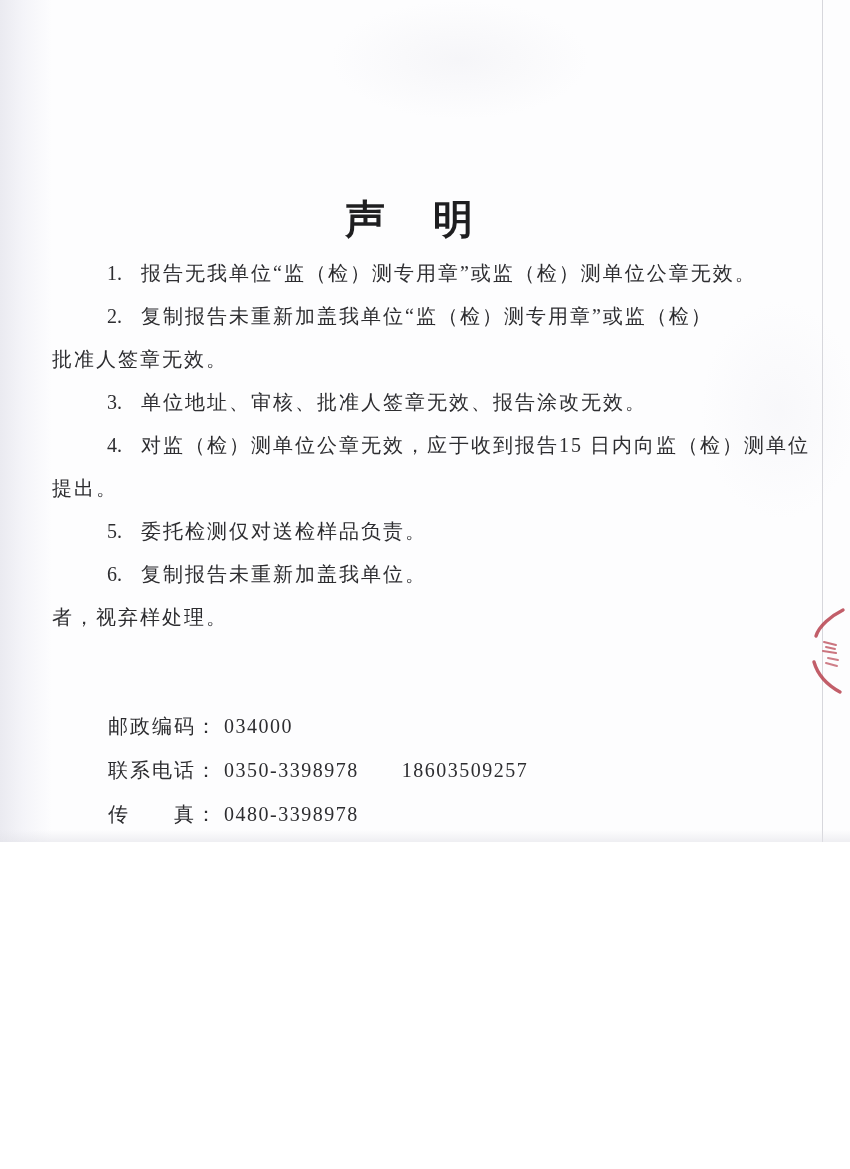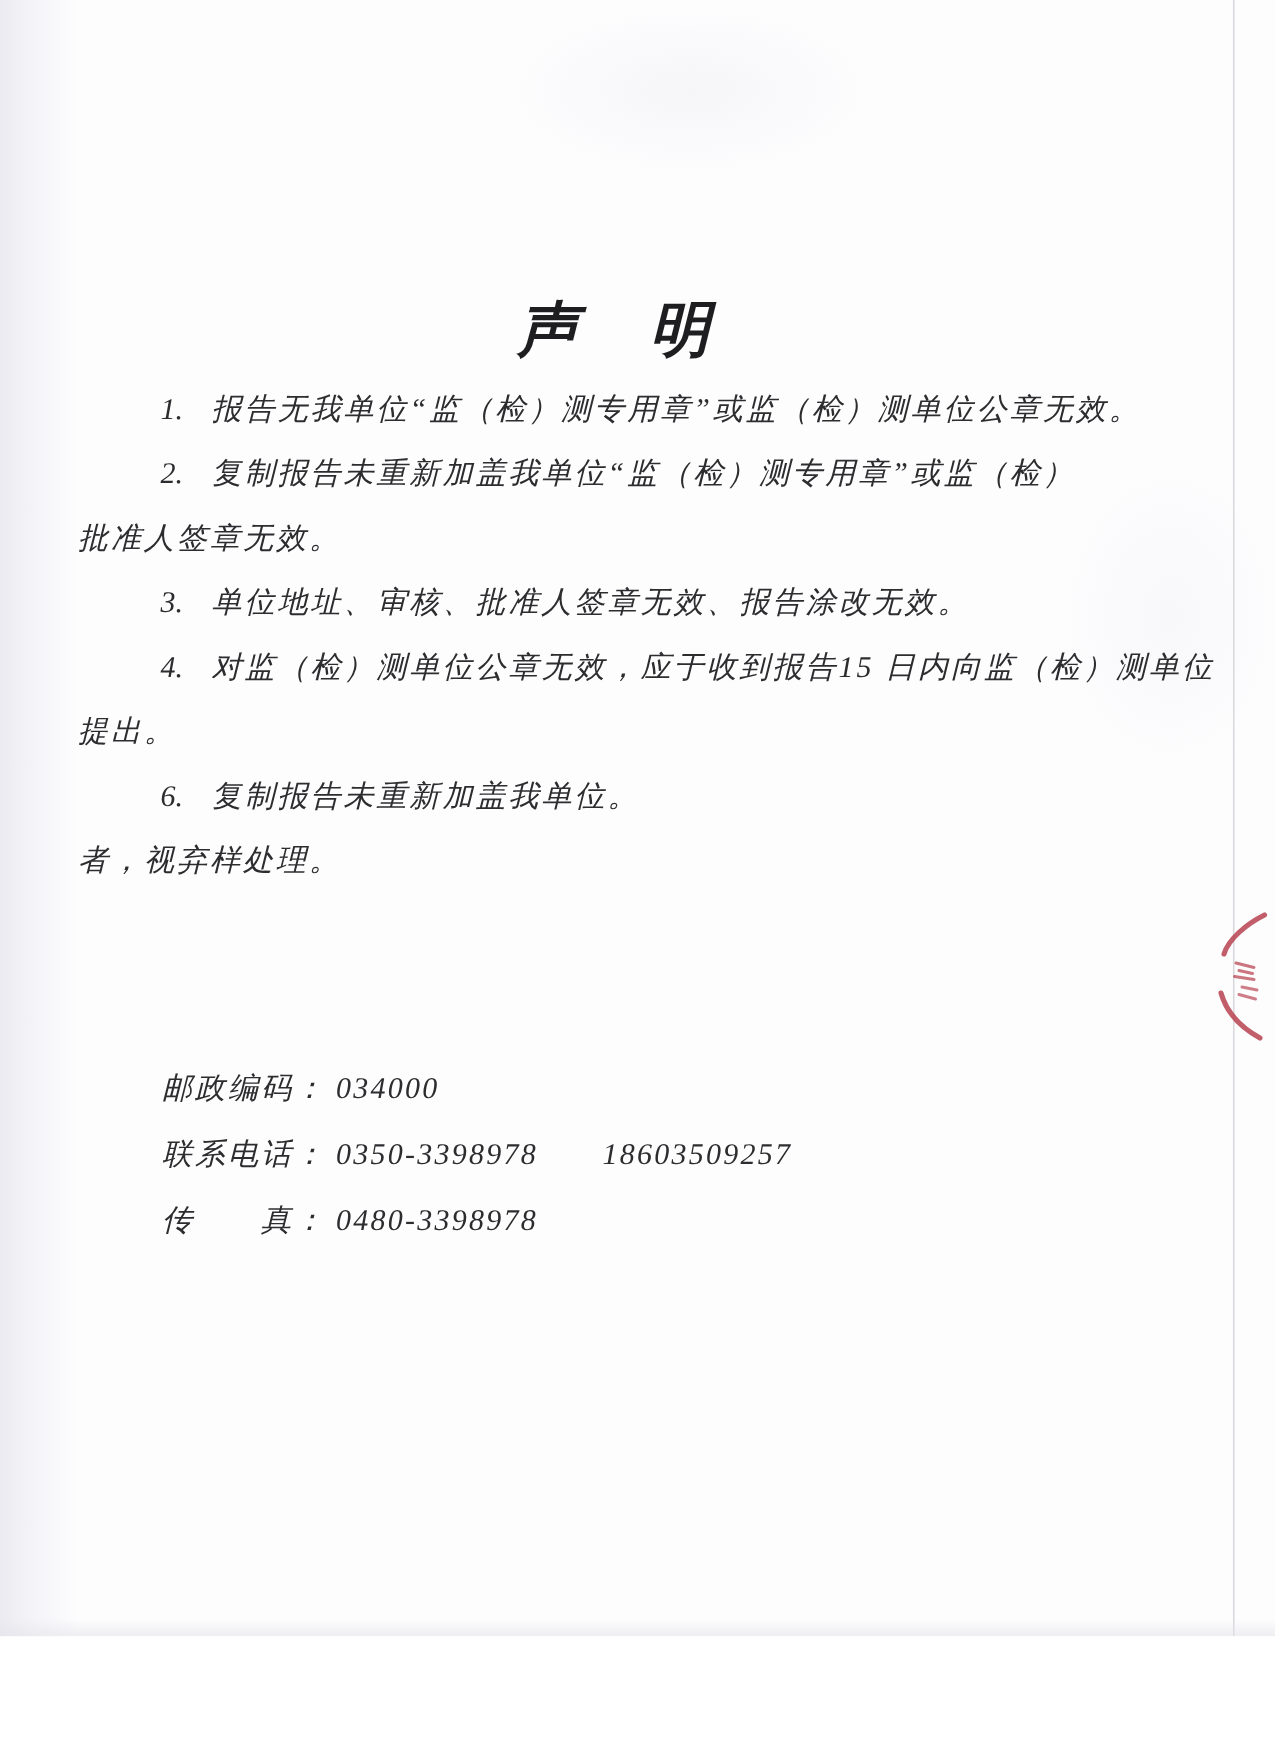--- a/index.html
+++ b/index.html
@@ -1,23 +1,22 @@
 <!DOCTYPE html>
 <html><head>
 <meta charset="utf-8">
 <style>
   html,body{margin:0;padding:0;background:#ffffff;}
   .page{
     position:relative;
-    width:850px;height:1091px;
+    width:850px;height:842px;
     background:#fdfdfe;
     overflow:hidden;
     font-family:"Liberation Serif","DejaVu Serif",serif;
     color:#2d2d30;
-    font-style:italic;
   }
   
   .left-shade{
     position:absolute;left:0;top:0;width:52px;height:100%;
     background:linear-gradient(90deg,#e7e7ee 0%,#f3f3f8 45%,rgba(255,255,255,0) 100%);
     opacity:.85;
   }
   .bottom-shade{
     position:absolute;left:0;bottom:0;width:100%;height:12px;
     background:linear-gradient(0deg,#e2e2e8,rgba(255,255,255,0));
@@ -83,20 +82,21 @@
     <div class="line first"><span class="num">1.</span><span>报告无我单位“监（检）测专用章”或监（检）测单位公章无效。</span></div>
 
     <div class="line first"><span class="num">2.</span><span>复制报告未重新加盖我单位“监（检）测专用章”或监（检）</span></div>
     <div class="line">批准人签章无效。</div>
 
     <div class="line first"><span class="num">3.</span><span>单位地址、审核、批准人签章无效、报告涂改无效。</span></div>
 
     <div class="line first"><span class="num">4.</span><span>对监（检）测单位公章无效，应于收到报告15 日内向监（检）测单位</span></div>
     <div class="line">提出。</div>
 
+    <div class="line first"><span class="num">5.</span><span>委托检测仅对送检样品负责。</span></div>
 
     <div class="line first"><span class="num">6.</span><span>复制报告未重新加盖我单位。</span></div>
 
     <div class="line">者，视弃样处理。</div>
   </div>
 
   <div class="contact">
     <div class="c-row"><span class="c-label">邮政编码：</span><span class="c-value">034000</span></div>
     <div class="c-row"><span class="c-label">联系电话：</span><span class="c-value">0350-3398978　　18603509257</span></div>
     <div class="c-row"><span class="c-label">传　　真：</span><span class="c-value">0480-3398978</span></div>

